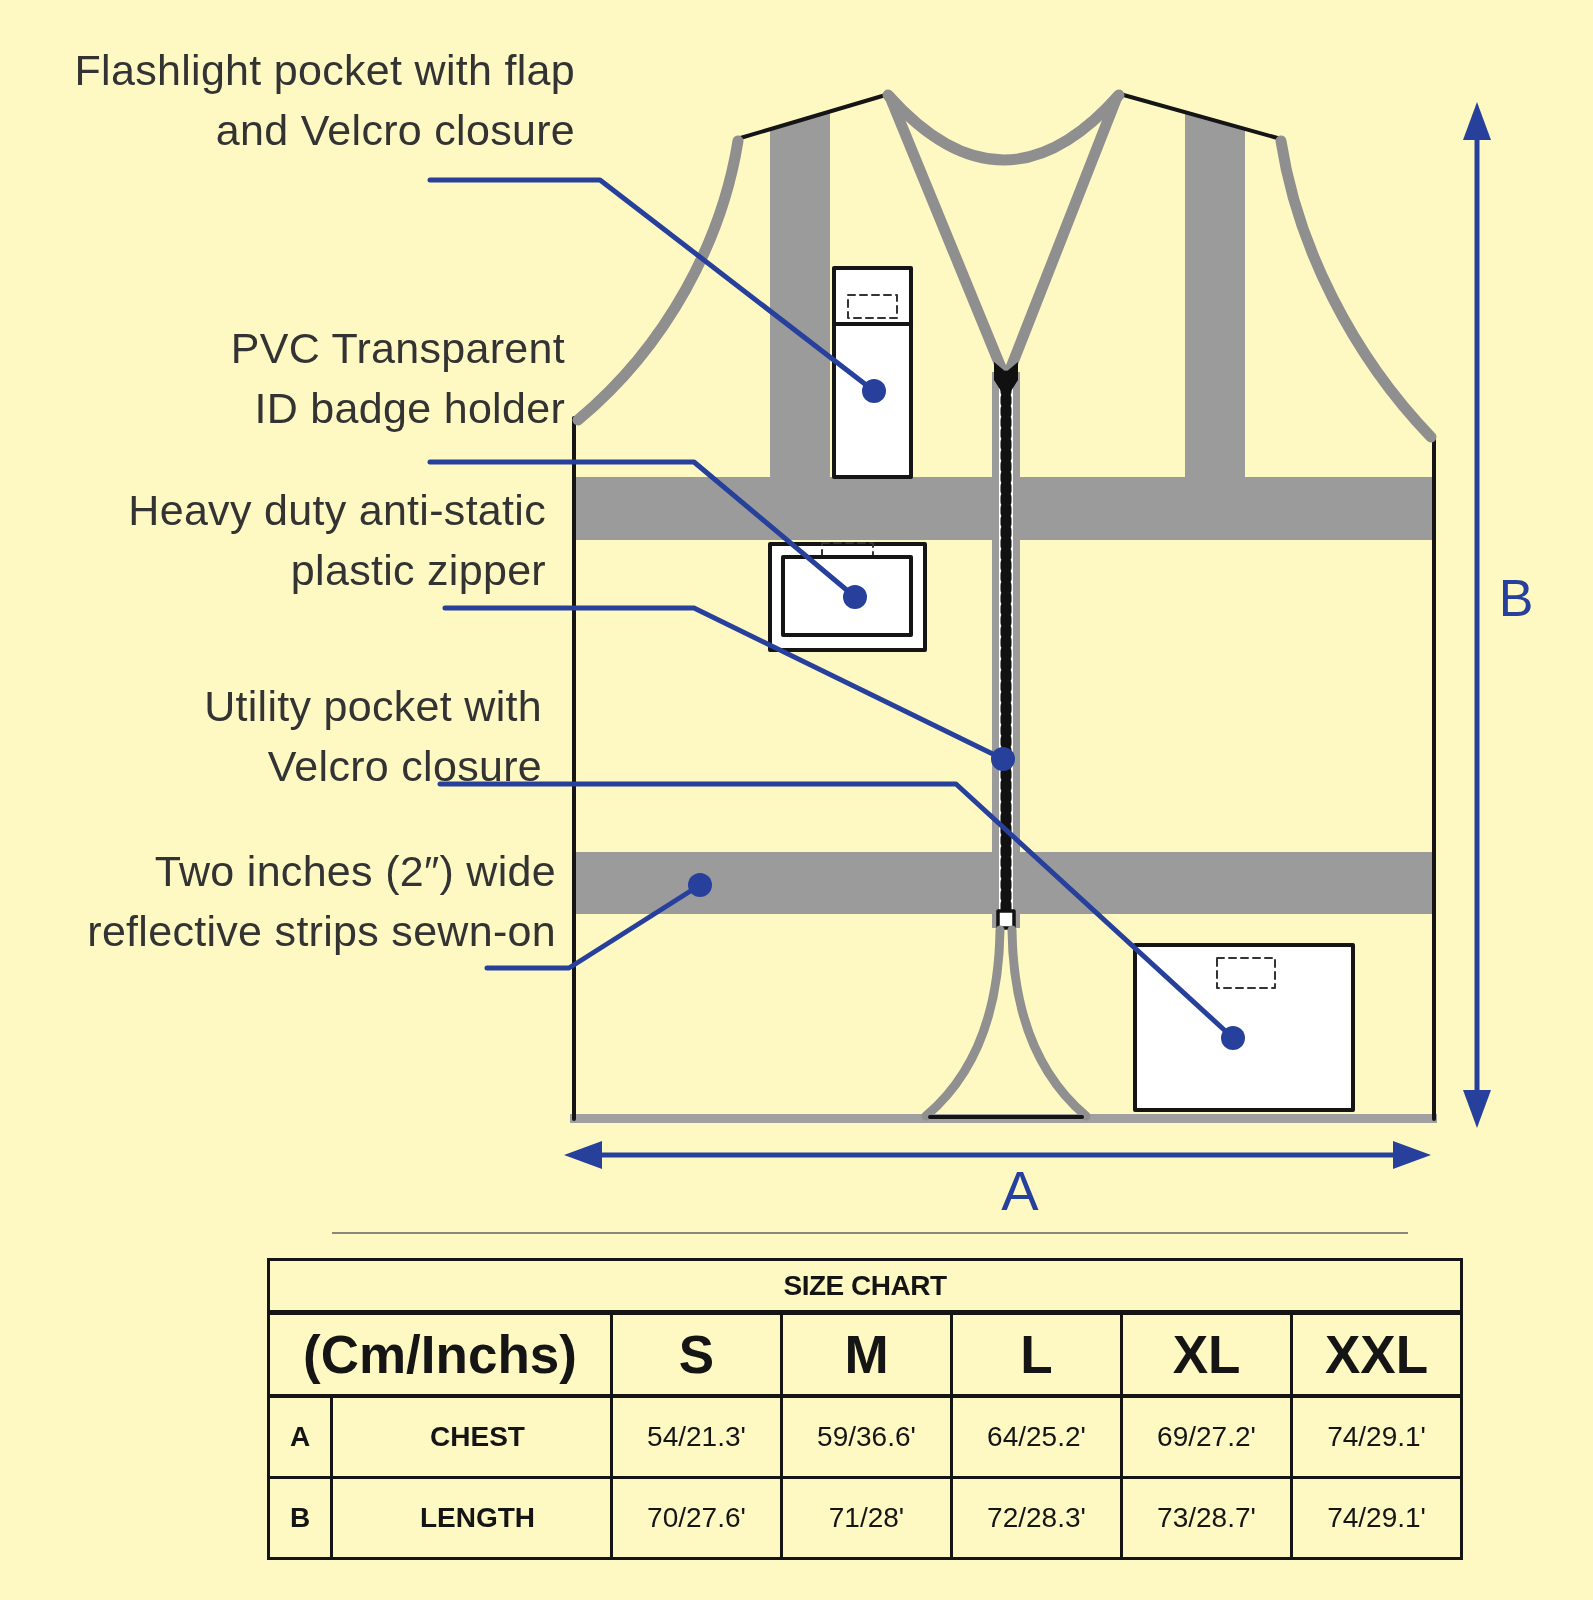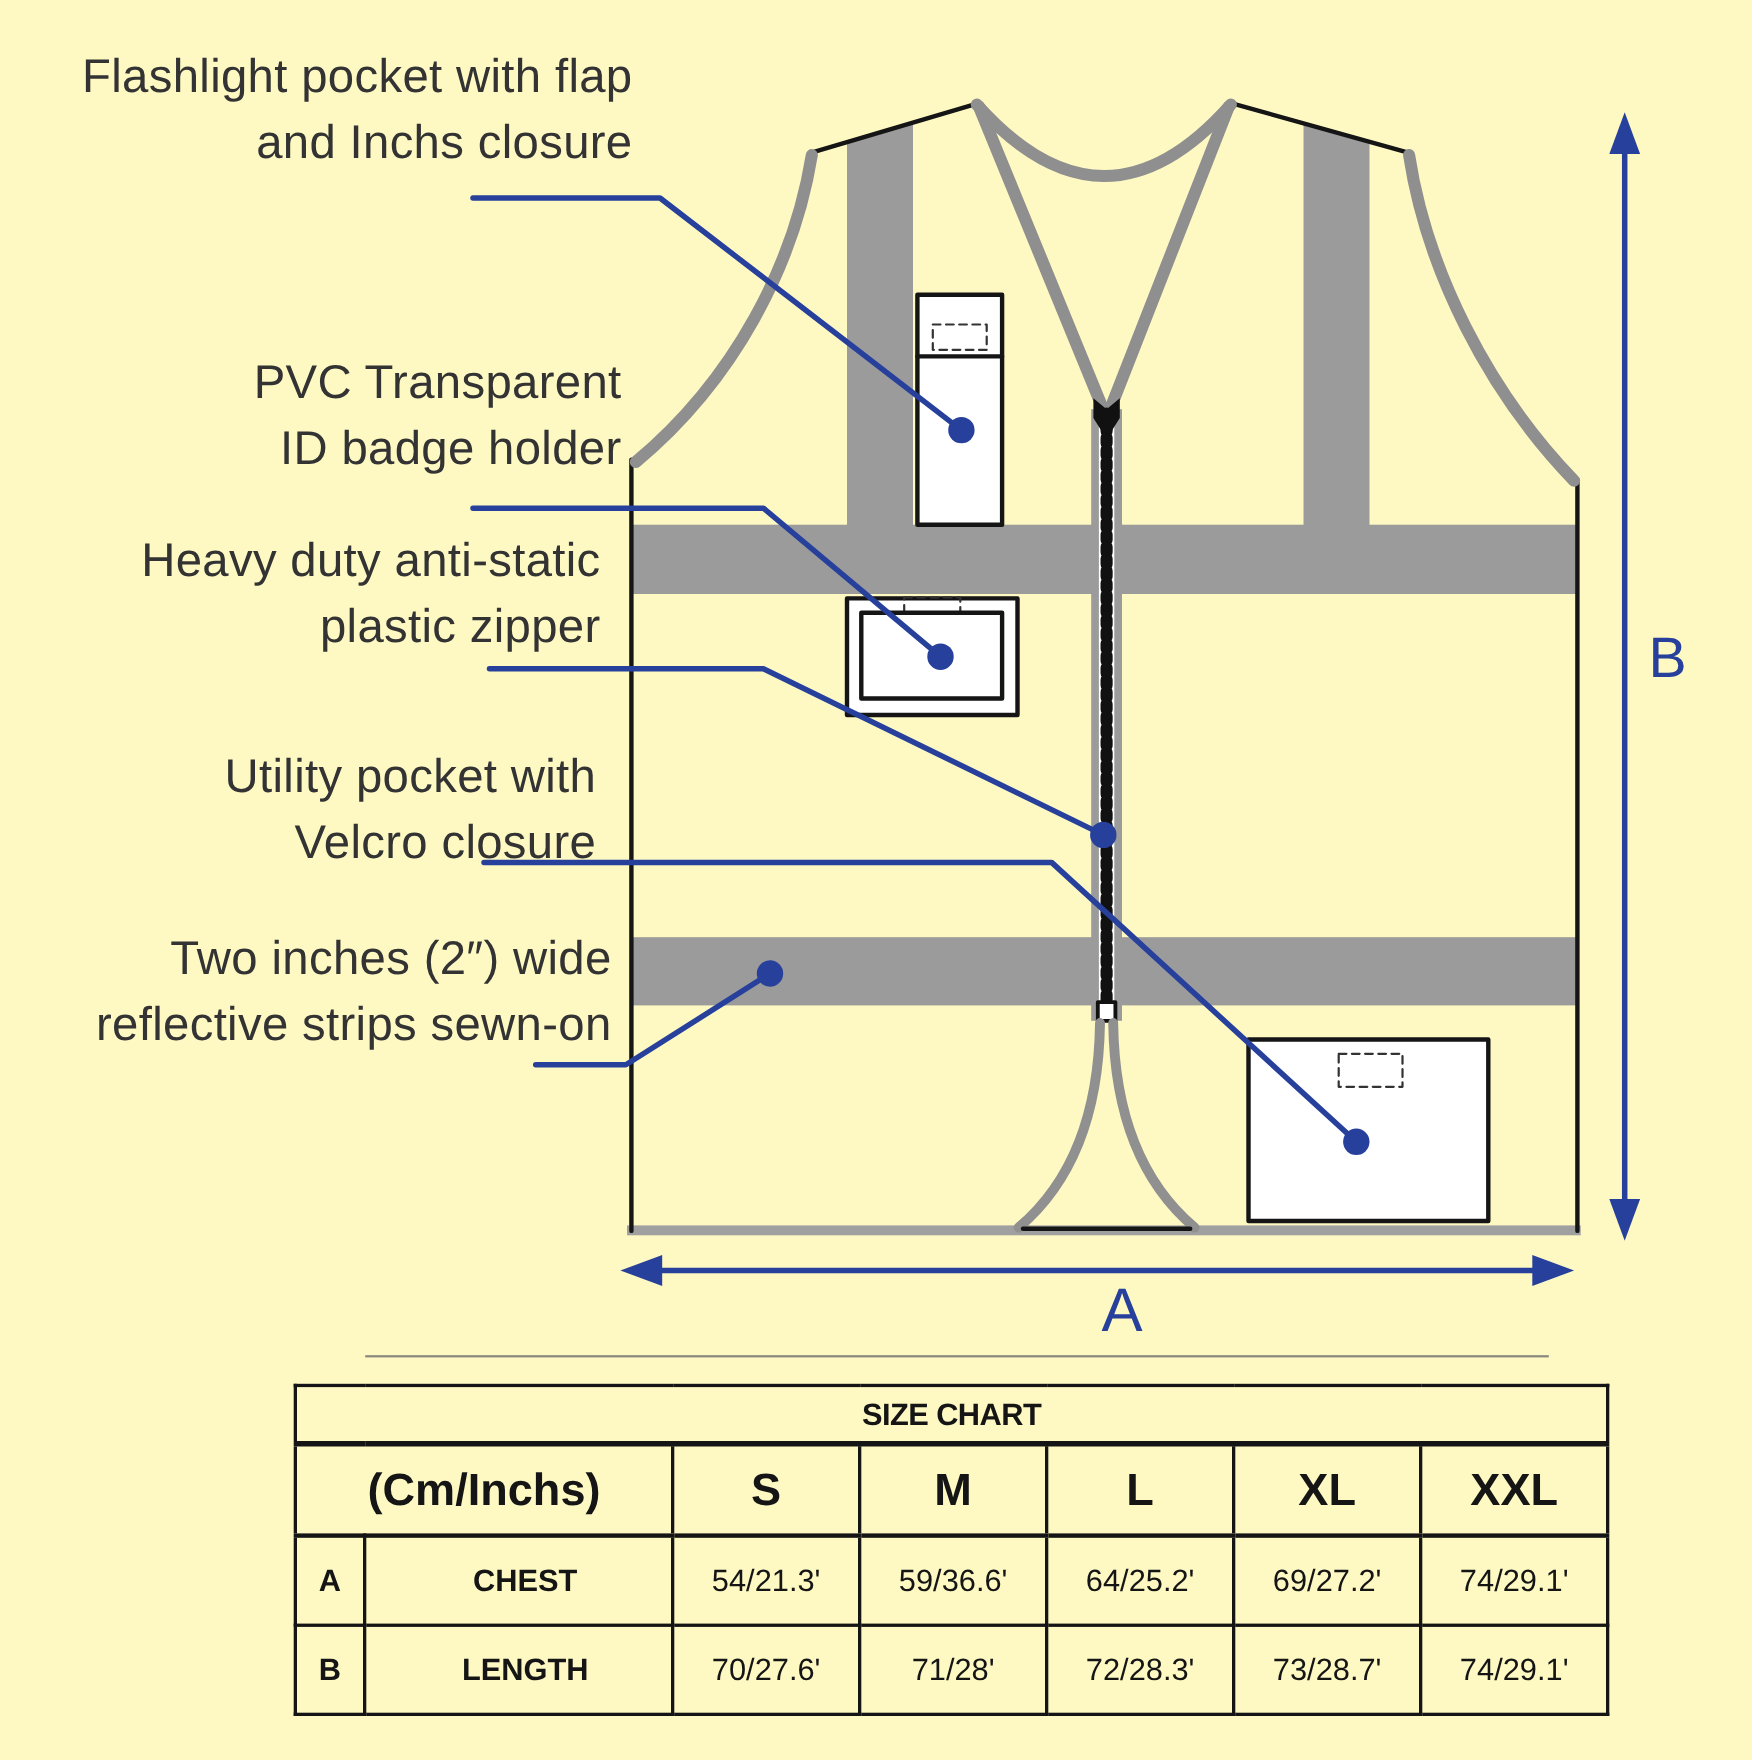--- a/index.html
+++ b/index.html
@@ -11,21 +11,21 @@
   .callout span{display:block;}
   .dim-label{position:absolute;color:#27409c;font-weight:400;}
   .dim-a{left:992px;top:1158px;width:56px;text-align:center;font-size:56px;}
   .dim-b{left:1494px;top:568px;width:44px;text-align:center;font-size:52px;}
   .size-table{position:absolute;left:267px;top:1258px;width:1193px;border-collapse:collapse;
               table-layout:fixed;color:#151515;}
   .size-table td{border:3px solid #151515;text-align:center;vertical-align:middle;
                  font-size:28px;padding:0;}
   .title-cell{height:49px;font-weight:bold;font-size:46px;letter-spacing:-0.5px;
               border-bottom-width:5px !important;}
-  .hdr td{height:79px;font-weight:bold;font-size:41px;border-bottom-width:4px !important;}
+  .hdr td{height:79px;font-weight:bold;font-size:53px;border-bottom-width:4px !important;}
   .rowlabel{text-align:right;padding-left:12px !important;font-weight:bold;}
   .keycell{font-weight:bold;}
   .row-a td,.row-b td{height:78px;}
   .thin-topline{position:absolute;left:332px;top:1232px;width:1076px;height:2px;background:#6a6a6a;opacity:.8;}
 </style>
 </head>
 <body>
 
 <div class="canvas">
 
@@ -84,21 +84,21 @@
     <polygon points="564,1155 602,1141 602,1169" fill="#27409c"></polygon>
     <polygon points="1431,1155 1393,1141 1393,1169" fill="#27409c"></polygon>
 
     <line x1="1477" y1="136" x2="1477" y2="1094" stroke="#27409c" stroke-width="5"></line>
     <polygon points="1477,102 1463,140 1491,140" fill="#27409c"></polygon>
     <polygon points="1477,1128 1463,1090 1491,1090" fill="#27409c"></polygon>
   </svg>
 
   <div class="callout" style="top:40px;right:1018px;">
     <span>Flashlight pocket with flap</span>
-    <span>and Inchs closure</span>
+    <span>and Velcro closure</span>
   </div>
   <div class="callout" style="top:480px;right:1047px;">
     <span>Heavy duty anti-static</span>
     <span>plastic zipper</span>
   </div>
   <div class="callout" style="top:318px;right:1028px;">
     <span>PVC Transparent</span>
     <span>ID badge holder</span>
   </div>
   <div class="callout" style="top:676px;right:1051px;">

